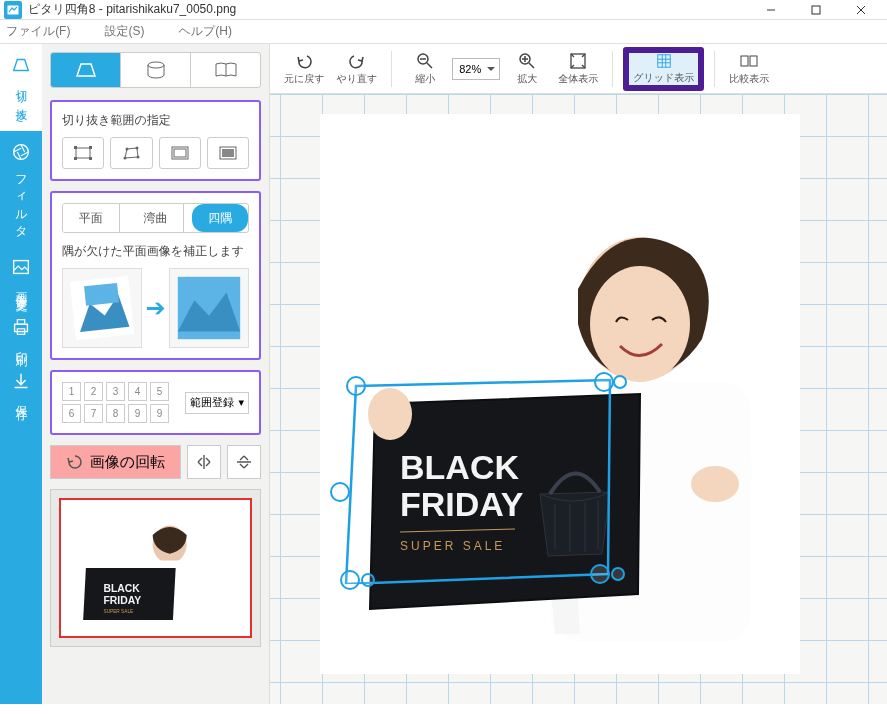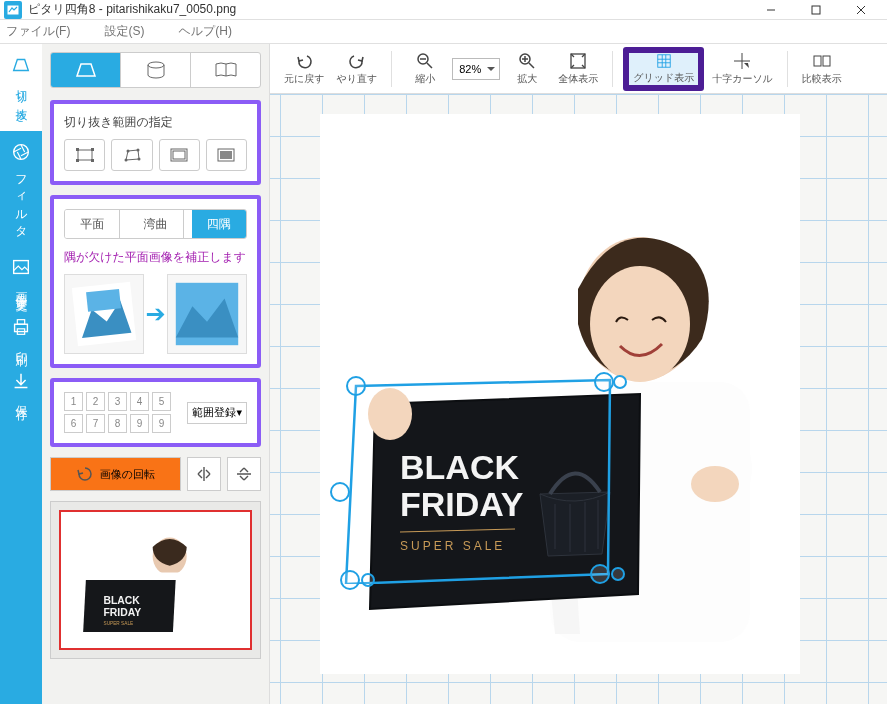--- a/index.html
+++ b/index.html
@@ -17,37 +17,37 @@
 .vtab { width: 42px; padding: 10px 0 12px 0; display: flex; flex-direction: column; align-items: center; color: #fff; font-size: 11px; cursor: pointer; }
 .vtab.active { background: #fff; color: #29abe2; }
 .vtab .vicon { width: 22px; height: 22px; margin-bottom: 4px; }
 .vtab .vlabel { writing-mode: vertical-rl; letter-spacing: 3px; font-size: 12px; }
 .sidepanel { width: 228px; background: #f2f2f0; border-right: 1px solid #ddd; padding: 8px 8px; display: flex; flex-direction: column; }
 .panel-title { font-size: 13px; color: #333; margin: 2px 2px 6px 2px; }
 .shape-seg { display: flex; border: 1px solid #ccc; border-radius: 3px; overflow: hidden; margin-bottom: 12px; background: #fff; }
 .shape-seg .seg { flex: 1; height: 34px; display: flex; align-items: center; justify-content: center; border-right: 1px solid #ccc; cursor: pointer; color: #666; }
 .shape-seg .seg:last-child { border-right: none; }
 .shape-seg .seg.active { background: #29abe2; color: #fff; }
-.subbox { background: #fff; border: 4px solid #8b5cf6; border-radius: 3px; padding: 10px; margin-bottom: 10px; }
+.subbox { background: #fff; border: 2px solid #8b5cf6; border-radius: 3px; padding: 10px; margin-bottom: 10px; }
 .sub-title { font-size: 12px; color: #444; margin-bottom: 8px; }
 .tool-row { display: flex; gap: 6px; }
 .tool-btn { flex: 1; height: 32px; border: 1px solid #ccc; border-radius: 3px; background: #fff; display: flex; align-items: center; justify-content: center; color: #555; cursor: pointer; }
 .tab3 { display: flex; border: 1px solid #ccc; border-radius: 3px; overflow: hidden; margin-bottom: 10px; gap: 8px; }
 .tab3 .t { flex: 1; height: 28px; display: flex; align-items: center; justify-content: center; font-size: 12px; color: #555; border-right: 1px solid #ccc; cursor: pointer; background: #fff; }
-.tab3 .t:last-child { border-right: none; }
+.tab3 .t:last-child { border-right: none; border-radius: 12px; }
 .tab3 .t.active { background: #29abe2; color: #fff; }
-.hint { font-size: 12px; color: #a21caf; margin-bottom: 8px; }
+.hint { font-size: 12px; color: #404040; margin-bottom: 8px; }
 .illus-row { display: flex; align-items: center; justify-content: space-between; }
 .illus { width: 80px; height: 80px; background: #f7f7f7; border: 1px solid #ddd; display: flex; align-items: center; justify-content: center; }
 .arrow-right { color: #29abe2; font-size: 24px; }
 .numrow { display: flex; gap: 3px; flex-wrap: wrap; width: 115px; }
 .numbtn { width: 19px; height: 19px; border: 1px solid #ccc; font-size: 10px; color: #888; display: flex; align-items: center; justify-content: center; background: #fff; cursor: pointer; }
 .regcombo { flex: 1; height: 22px; border: 1px solid #ccc; background: #fff; font-size: 11px; display: flex; align-items: center; justify-content: space-between; padding: 0 4px; cursor: pointer; }
 .rot-row { display: flex; gap: 6px; margin-bottom: 10px; }
-.rot-main { flex: 1; height: 34px; border: 1px solid #ccc; background: #f97316; display: flex; align-items: center; justify-content: center; font-size: 11px; cursor:pointer; }
+.rot-main { flex: 1; height: 34px; border: 1px solid #ccc; background: #fca5a5; display: flex; align-items: center; justify-content: center; font-size: 15px; cursor:pointer; }
 .rot-sq { width: 34px; height: 34px; border: 1px solid #ccc; background: #fff; display: flex; align-items: center; justify-content: center; cursor:pointer; }
 .thumb-wrap { background: #e9e9e7; border: 1px solid #ccc; padding: 8px; margin-bottom: 10px; }
 .thumb { border: 2px solid #e03030; width: 100%; height: 140px; background: #fff; position: relative; overflow: hidden; }
 .thumb svg { width: 100%; height: 100%; }
 .crop-btn { height: 40px; background: #29abe2; color: #fff; font-size: 13px; display: flex; align-items: center; justify-content: center; gap: 8px; cursor: pointer; border-radius: 2px; }
 .canvas-area { flex: 1; display: flex; flex-direction: column; background: #f6f6f4; }
 .toolbar { height: 50px; background: #fff; border-bottom: 1px solid #ddd; display: flex; align-items: center; padding: 0 10px; gap: 4px; }
 .tbtn { display: flex; flex-direction: column; align-items: center; justify-content: center; min-width: 46px; height: 44px; padding: 0 4px; font-size: 10px; color: #555; cursor: pointer; border-radius: 3px; }
 .tbtn.active { background: #dff0fb; border:6px solid #4c1d95; }
 .tbtn .ticon { width: 18px; height: 18px; margin-bottom: 2px; color: #444; }
@@ -324,28 +324,20 @@
       <div class="tbtn active">
         <svg class="ticon" viewBox="0 0 18 18" style="color:#1fa0e4">
             <rect x="2" y="2" width="14" height="14" fill="none" stroke="currentColor"></rect>
             <line x1="2" y1="7" x2="16" y2="7" stroke="currentColor"></line>
             <line x1="2" y1="11" x2="16" y2="11" stroke="currentColor"></line>
             <line x1="7" y1="2" x2="7" y2="16" stroke="currentColor"></line>
             <line x1="11" y1="2" x2="11" y2="16" stroke="currentColor"></line>
           </svg>
         <span>グリッド表示</span>
       </div>
-      <div class="tbtn">
-        <svg class="ticon" viewBox="0 0 18 18">
-            <line x1="9" y1="1" x2="9" y2="17" stroke="currentColor"></line>
-            <line x1="1" y1="9" x2="17" y2="9" stroke="currentColor"></line>
-            <path d="M11 11 L16 16 L15 11 Z" fill="currentColor"></path>
-          </svg>
-        <span>十字カーソル</span>
-      </div>
       <div class="tsep"></div>
       <div class="tbtn">
         <svg class="ticon" viewBox="0 0 18 18">
             <rect x="1" y="4" width="7" height="10" fill="none" stroke="currentColor"></rect>
             <rect x="10" y="4" width="7" height="10" fill="none" stroke="currentColor"></rect>
           </svg>
         <span>比較表示</span>
       </div>
     </div>
 

